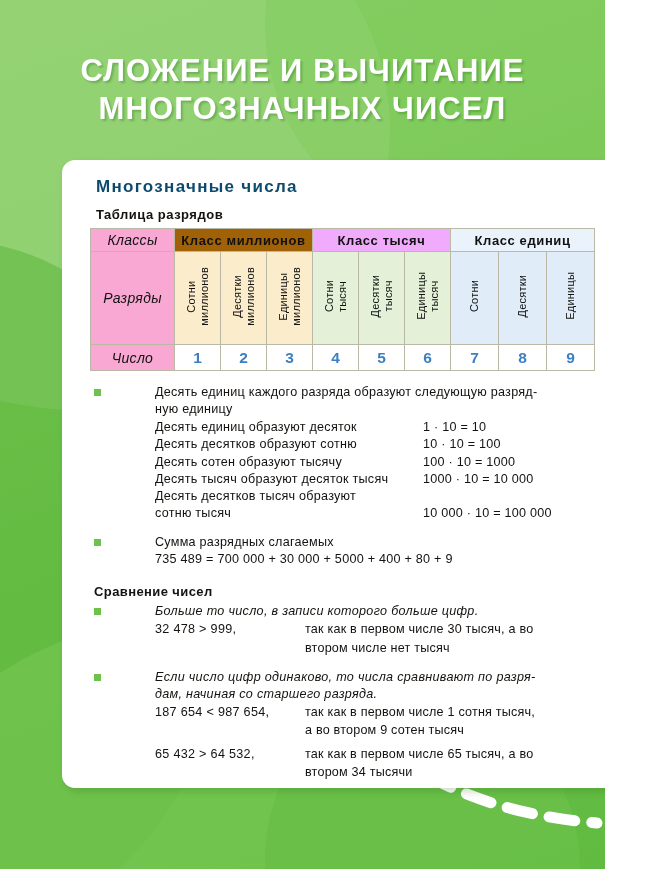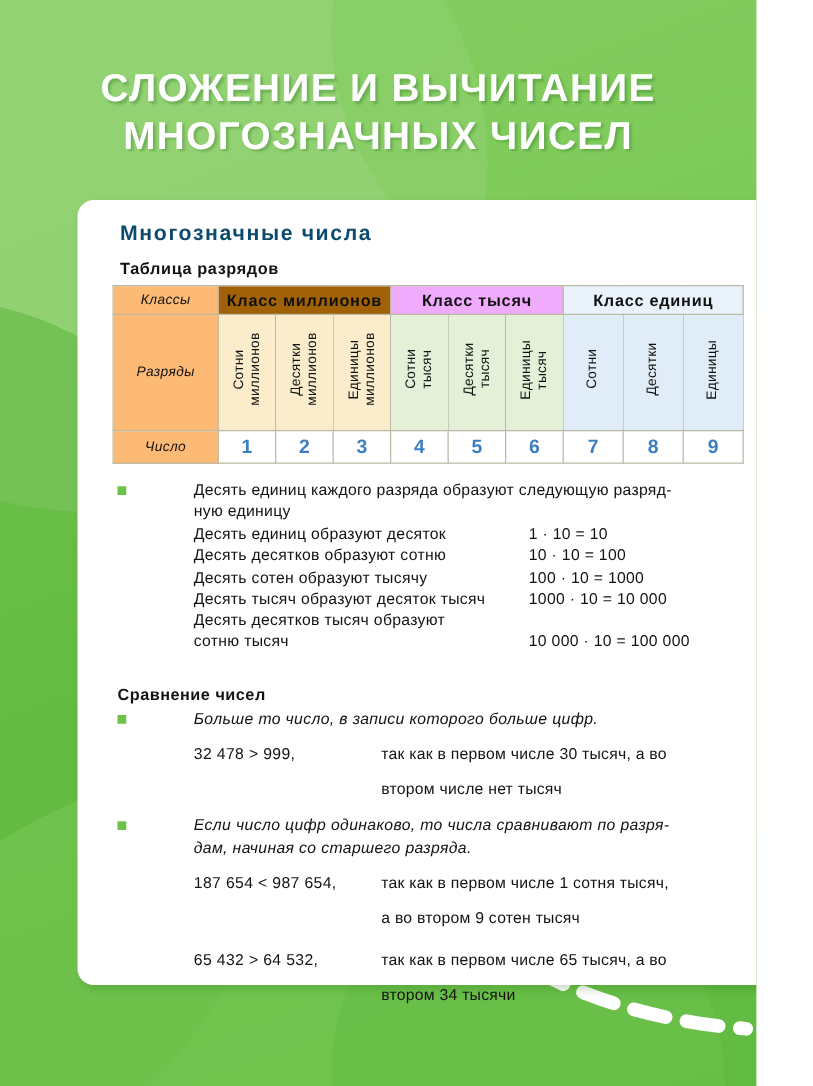--- a/index.html
+++ b/index.html
@@ -140,23 +140,23 @@
   }
   table.ranks td, table.ranks th {
     border: 1px solid #b9b9a6;
     padding: 0;
     text-align: center;
     vertical-align: middle;
   }
   .lab-cell {
     width: 84px;
     font-style: italic;
-    font-size: 11px;
+    font-size: 14px;
     color: #111;
-    background: #fdba74;
+    background: #f9a8d4;
     letter-spacing: .3px;
   }
   .cls-head {
     font-weight: bold;
     font-size: 13px;
     letter-spacing: .6px;
     height: 22px;
     color: #111;
   }
   .c-mil  { background: #fbeccb; }
@@ -209,21 +209,21 @@
   .rule-right { flex: 1 1 auto; letter-spacing: .25px; }
 
   .head-black {
     font-weight: bold;
     font-size: 13px;
     color: #15120f;
     margin: 16px 0 4px 0;
     letter-spacing: .4px;
   }
 
-  .cmp-row { display: flex; line-height: 1.36; margin-top: 11px; align-items: center; }
+  .cmp-row { display: flex; line-height: 1.36; margin-top: 1px; align-items: center; }
   .cmp-expr { width: 150px; flex: 0 0 auto; letter-spacing: .3px; }
   .cmp-why  { flex: 1 1 auto; letter-spacing: .2px; }
   .cmp-why.j { text-align: justify; text-justify: inter-word; }
 
   .sp-6 { height: 6px; }
   .sp-10 { height: 10px; }
 </style>
 </head>
 <body>
 
@@ -335,20 +335,27 @@
             <div class="rule-row">
               <div class="rule-left">сотню  тысяч</div>
               <div class="rule-right">10 000 · 10 = 100 000</div>
             </div>
           </div>
         </div>
       </div>
 
       <div class="sp-10"></div>
 
+      <div class="bullet-row">
+        <span class="bullet"></span>
+        <div class="bullet-body">
+          <div class="ln">Сумма  разрядных  слагаемых</div>
+          <div class="ln">735 489  =  700 000  +  30 000  +  5000  +  400  +  80  +  9</div>
+        </div>
+      </div>
 
       <div class="head-black">Сравнение  чисел</div>
 
       <div class="bullet-row">
         <span class="bullet"></span>
         <div class="bullet-body">
           <div class="ln it">Больше то число, в записи которого больше цифр.</div>
           <div class="cmp-row">
             <div class="cmp-expr">32 478  &gt;  999,</div>
             <div class="cmp-why j">так  как  в  первом  числе  30 тысяч,  а  во</div>

